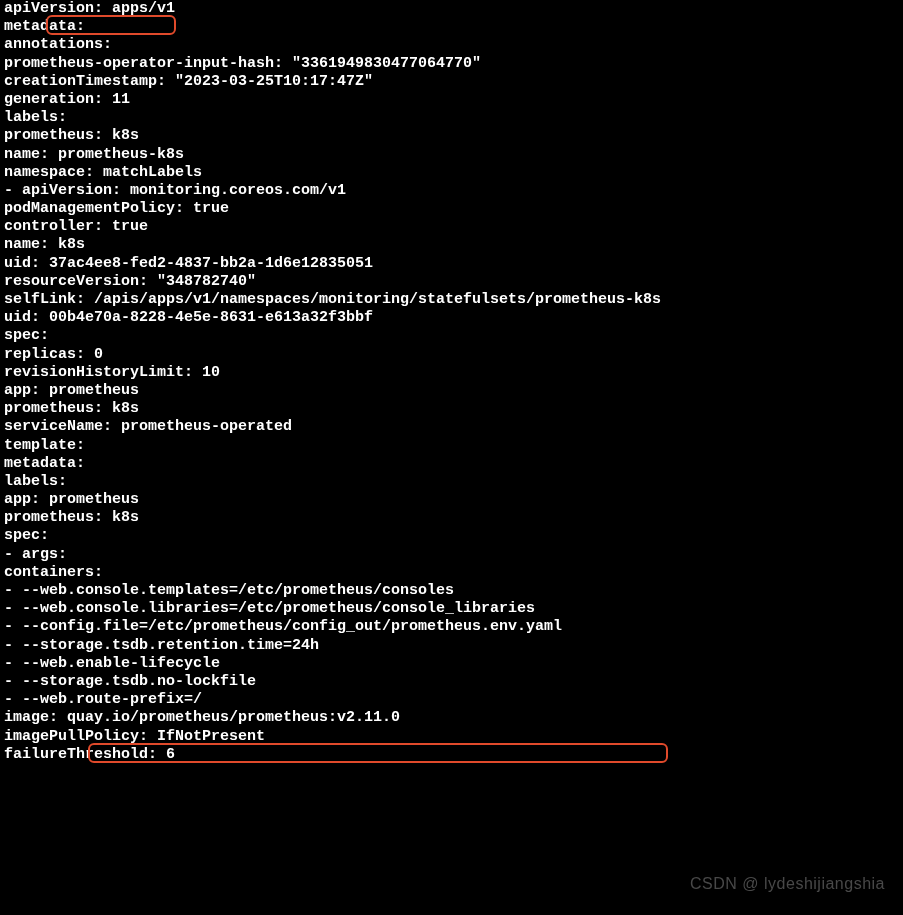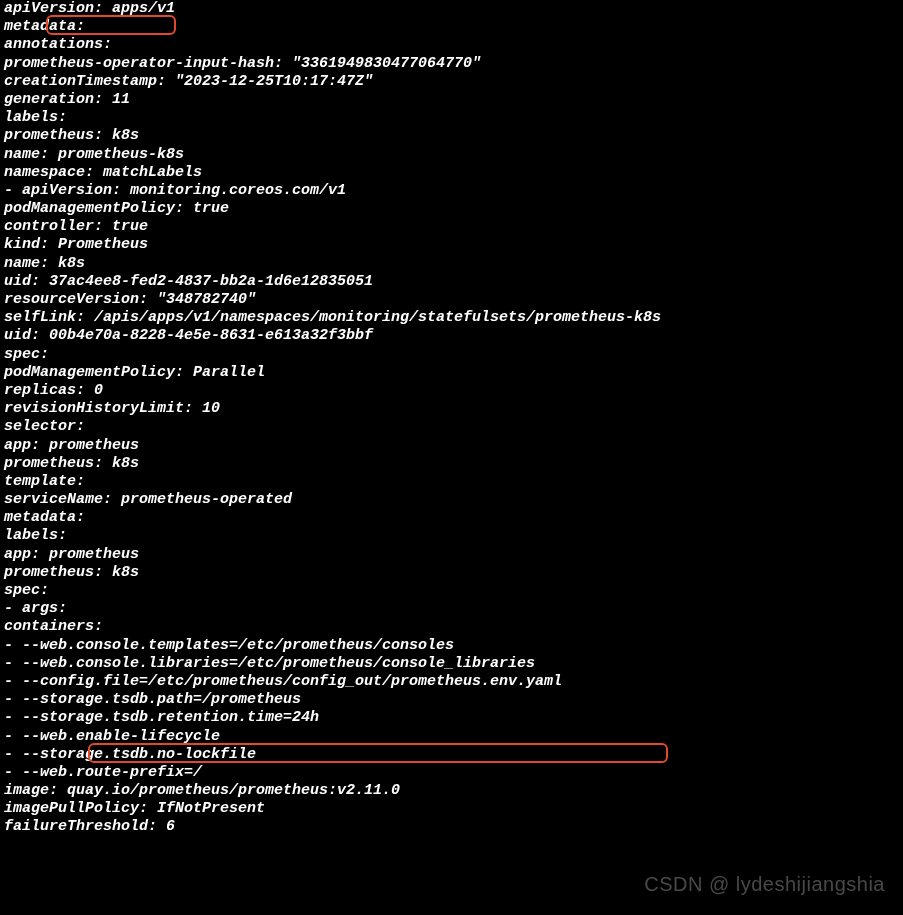--- a/index.html
+++ b/index.html
@@ -20,86 +20,81 @@
     padding: 0 4px 0 4px;
     white-space: nowrap;
     color: #fff;
     position: relative;
     font-family: inherit;
   }
   .line {
     display: block;
     height: 18.2px;
     font-weight: 600;
-    font-style: italic;
   }
   .highlight-box {
     position: absolute;
     border: 2px solid #e04a2b;
     border-radius: 8px;
     box-sizing: border-box;
     pointer-events: none;
     z-index: 5;
   }
   .hl1 { left: 46px; top: 15px; width: 130px; height: 20px; border-width:2px; border-radius:6px;}
   .hl2 { left: 88px; top: 743px; width: 580px; height: 20px; border-width:2px; border-radius:6px;}
   .watermark {
     position: absolute;
     right: 18px;
     bottom: 22px;
     color: rgba(120,120,120,0.6);
     font-family: Arial, sans-serif;
-    font-size: 20px;
+    font-size: 16px;
     letter-spacing: 0.5px;
     pointer-events: none;
   }
 </style>
 </head>
 <body>
 
 <pre class="yaml" id="yaml-container">
     <span class="line">apiVersion: apps/v1</span>
     <span class="line">metadata:</span>
     <span class="line">  annotations:</span>
     <span class="line">    prometheus-operator-input-hash: "3361949830477064770"</span>
-    <span class="line">  creationTimestamp: "2023-12-25T10:17:47Z"</span>
+    <span class="line">  creationTimestamp: "2023-03-25T10:17:47Z"</span>
     <span class="line">  generation: 11</span>
     <span class="line">  labels:</span>
     <span class="line">    prometheus: k8s</span>
     <span class="line">  name: prometheus-k8s</span>
     <span class="line">  namespace: matchLabels</span>
     <span class="line">  - apiVersion: monitoring.coreos.com/v1</span>
     <span class="line">    podManagementPolicy: true</span>
     <span class="line">    controller: true</span>
-    <span class="line">    kind: Prometheus</span>
     <span class="line">    name: k8s</span>
     <span class="line">    uid: 37ac4ee8-fed2-4837-bb2a-1d6e12835051</span>
     <span class="line">  resourceVersion: "348782740"</span>
     <span class="line">  selfLink: /apis/apps/v1/namespaces/monitoring/statefulsets/prometheus-k8s</span>
     <span class="line">  uid: 00b4e70a-8228-4e5e-8631-e613a32f3bbf</span>
     <span class="line">spec:</span>
-    <span class="line">  podManagementPolicy: Parallel</span>
     <span class="line">  replicas: 0</span>
     <span class="line">  revisionHistoryLimit: 10</span>
-    <span class="line">  selector:</span>
     <span class="line">      app: prometheus</span>
     <span class="line">      prometheus: k8s</span>
+    <span class="line">  serviceName: prometheus-operated</span>
     <span class="line">  template:</span>
-    <span class="line">  serviceName: prometheus-operated</span>
     <span class="line">    metadata:</span>
     <span class="line">      labels:</span>
     <span class="line">        app: prometheus</span>
     <span class="line">        prometheus: k8s</span>
     <span class="line">    spec:</span>
     <span class="line">      - args:</span>
     <span class="line">      containers:</span>
     <span class="line">        - --web.console.templates=/etc/prometheus/consoles</span>
     <span class="line">        - --web.console.libraries=/etc/prometheus/console_libraries</span>
     <span class="line">        - --config.file=/etc/prometheus/config_out/prometheus.env.yaml</span>
-    <span class="line">        - --storage.tsdb.path=/prometheus</span>
     <span class="line">        - --storage.tsdb.retention.time=24h</span>
     <span class="line">        - --web.enable-lifecycle</span>
     <span class="line">        - --storage.tsdb.no-lockfile</span>
     <span class="line">        - --web.route-prefix=/</span>
     <span class="line">        image: quay.io/prometheus/prometheus:v2.11.0</span>
     <span class="line">        imagePullPolicy: IfNotPresent</span>
     <span class="line">          failureThreshold: 6</span>
   </pre>
 
 <div class="highlight-box hl1"></div>

